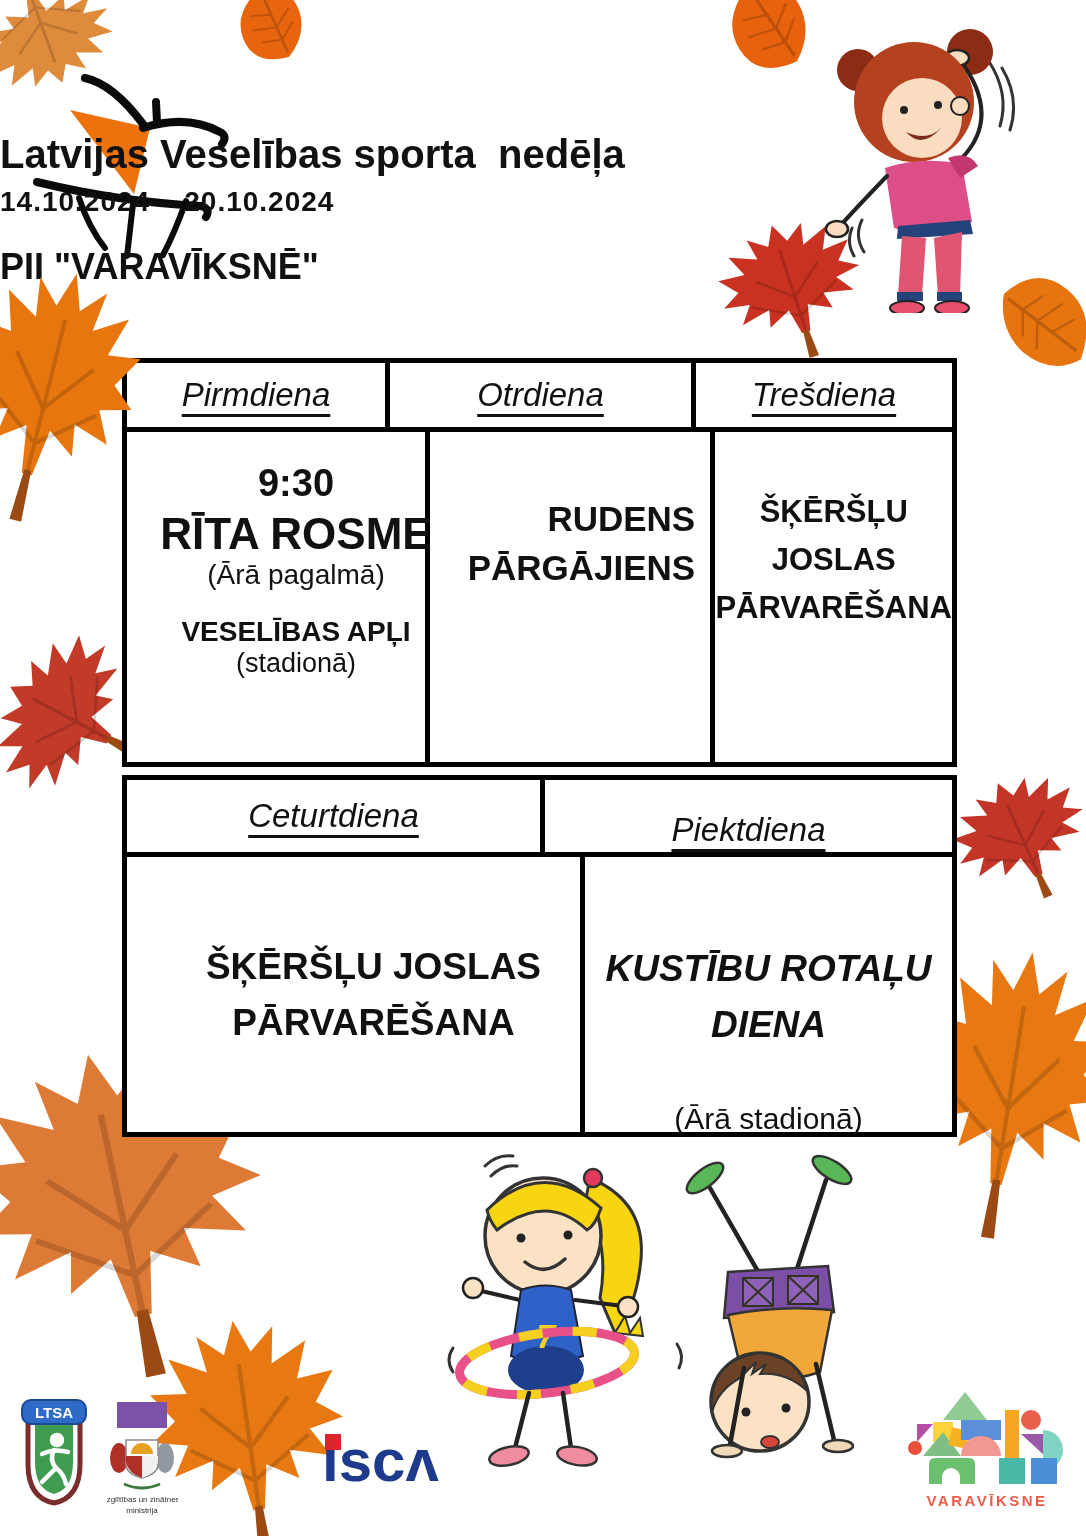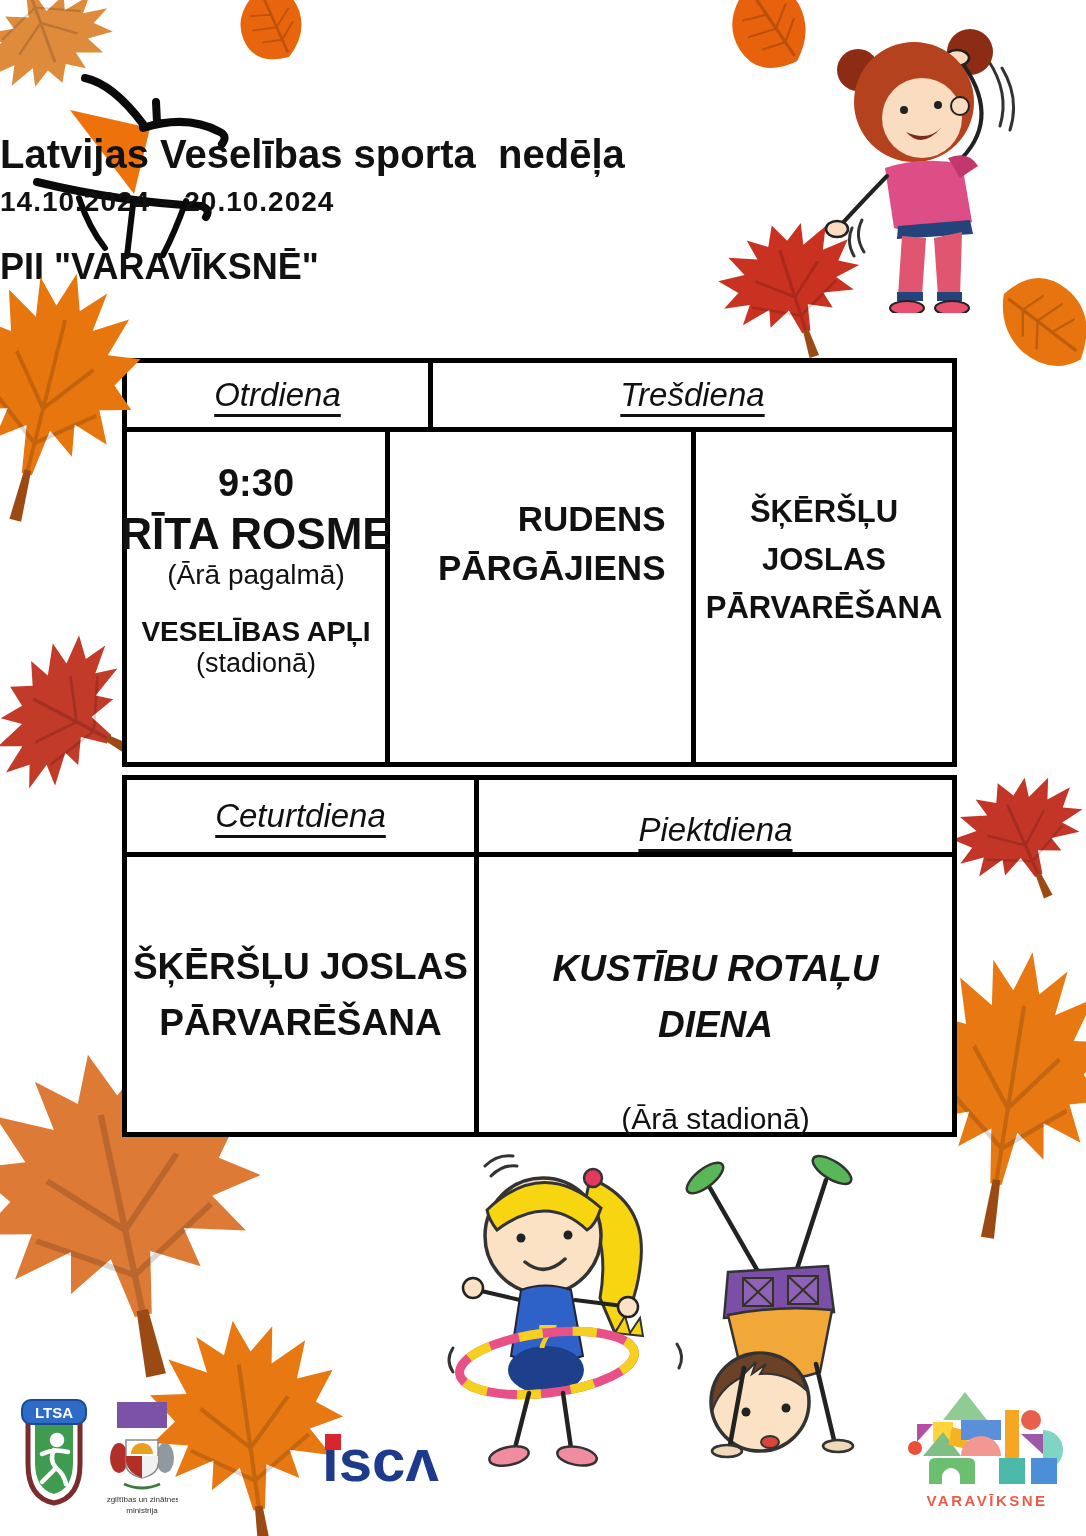--- a/index.html
+++ b/index.html
@@ -29,28 +29,28 @@
   .t3{top:246px;font-size:36px;width:964px;}
   .stretch-girl{position:absolute;left:810px;top:8px;z-index:2;}
   
   .tbl{position:absolute;left:122px;width:835px;border:5px solid #000;box-sizing:border-box;
        display:flex;flex-direction:column;background:#fff;z-index:2;}
   .tbl1{top:358px;height:409px;}
   .tbl2{top:775px;height:362px;}
   .hdr-row{display:flex;border-bottom:5px solid #000;}
   .tbl1 .hdr-row{height:64px;}
   .tbl2 .hdr-row{height:72px;}
-  .body-row{display:flex;flex:1;min-height:0;}
+  .body-row{display:flex;flex:1;min-height:0;padding-left:40px;}
   .cell{box-sizing:border-box;display:flex;flex-direction:column;align-items:center;text-align:center;}
   .hdr-cell{justify-content:center;font-style:italic;font-size:33px;
             text-decoration:underline;text-underline-offset:8px;text-decoration-thickness:3px;}
   .c1a{width:263px;border-right:5px solid #000;}
   .c1b{width:306px;border-right:5px solid #000;}
   .c1c{flex:1;}
-  .c2a{width:352px;border-right:5px solid #000;}
+  .c2a{width:418px;border-right:5px solid #000;}
   .c2b{flex:1;margin-top:28px;}
   .mon{padding-top:30px;}
   .mon .time{font-size:38px;font-weight:bold;margin-bottom:4px;}
   .mon .act1{font-size:44px;font-weight:bold;white-space:nowrap;}
   .mon .loc1{font-size:28px;margin-bottom:25px;}
   .mon .act2{font-size:28px;font-weight:bold;white-space:nowrap;}
   .mon .loc2{font-size:27px;}
   .tue{padding-top:62px;font-size:35px;font-weight:bold;line-height:1.4;text-align:right;}
   .tue .txt{max-width:250px;}
   .wed{padding-top:56px;font-size:31px;font-weight:bold;line-height:1.55;}
@@ -171,20 +171,21 @@
     <path d="M124,230 L128,288 L150,288 L152,224 Z" fill="#E05570"></path>
     <rect x="87" y="284" width="26" height="9" fill="#24437A"></rect>
     <rect x="127" y="284" width="25" height="9" fill="#24437A"></rect>
     <path d="M99,293 L99,303 M139,293 L139,303" stroke="#222" stroke-width="3.5"></path>
     <ellipse cx="97" cy="300" rx="17" ry="7" fill="#E8506E" stroke="#222" stroke-width="2"></ellipse>
     <ellipse cx="142" cy="300" rx="17" ry="7" fill="#E8506E" stroke="#222" stroke-width="2"></ellipse>
   </svg>
 
   <div class="tbl tbl1">
     <div class="hdr-row">
+      <div class="cell hdr-cell c1a">Pirmdiena</div>
       <div class="cell hdr-cell c1b">Otrdiena</div>
       <div class="cell hdr-cell c1c">Trešdiena</div>
     </div>
     <div class="body-row">
       <div class="cell c1a mon">
         <div class="time">9:30</div>
         <div class="act1">RĪTA ROSME</div>
         <div class="loc1">(Ārā pagalmā)</div>
         <div class="act2">VESELĪBAS APĻI</div>
         <div class="loc2">(stadionā)</div>

